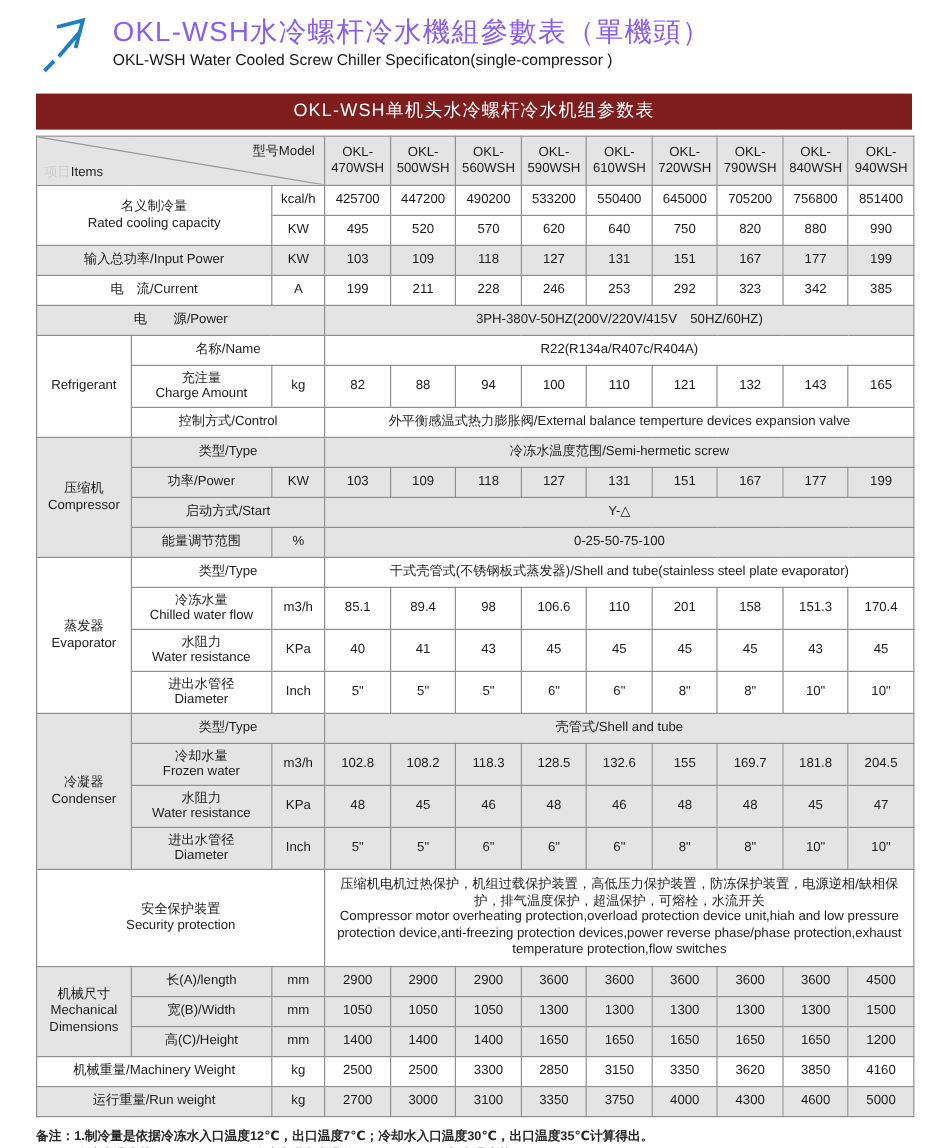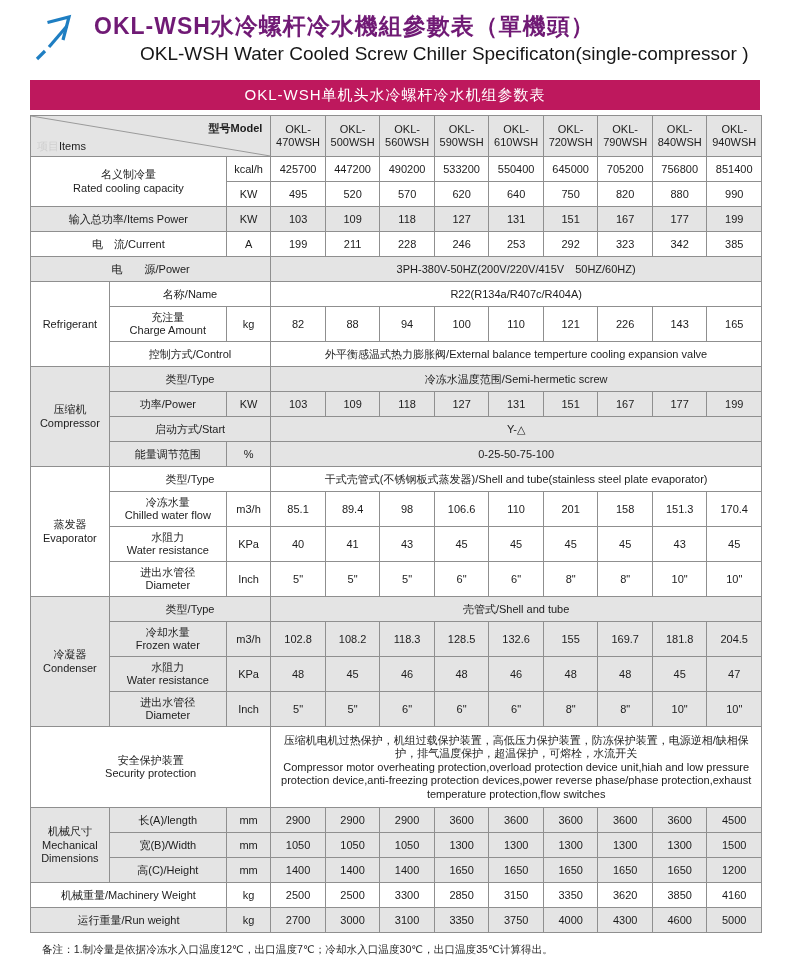--- a/index.html
+++ b/index.html
@@ -7,27 +7,27 @@
     width:790px;height:957px;background:#ffffff;overflow:hidden;
     font-family:"Liberation Sans","DejaVu Sans",sans-serif;color:#1c1c1c;
     -webkit-font-smoothing:antialiased;
   }
   .page{position:relative;width:790px;height:957px;}
 
   
   .hdr{display:flex;align-items:flex-start;padding:10px 0 0 34px;}
   .hdr .logo{width:46px;height:54px;margin-right:14px;flex:0 0 auto;}
   .hdr .titles{padding-top:2px;}
-  .title-zh{font-size:23px;font-weight:bold;letter-spacing:1px;color:#701a75;line-height:1.25;}
-  .title-en{font-size:19px;color:#161616;line-height:1.35;margin-left:46px;}
+  .title-zh{font-size:23px;font-weight:normal;letter-spacing:1px;color:#8b5cf6;line-height:1.25;}
+  .title-en{font-size:13px;color:#161616;line-height:1.35;}
 
   
   .banner{
     margin:14px 30px 5px 30px;height:30px;line-height:30px;text-align:center;
-    background:#be185d;color:#ffffff;font-size:15px;font-weight:500;letter-spacing:1px;
+    background:#7f1d1d;color:#ffffff;font-size:15px;font-weight:500;letter-spacing:1px;
   }
 
   
   table.spec{
     margin-left:30px;width:732px;border-collapse:collapse;table-layout:fixed;
     border:1px solid #6f6f6f;
   }
   table.spec td{
     border:1px solid #8f8f8f;text-align:center;vertical-align:middle;
     font-size:11px;line-height:1.22;padding:1px 2px;background:#ffffff;color:#1c1c1c;
@@ -36,25 +36,25 @@
   tr.shade td{background:#e4e4e4;}
   tr.h-hd td{height:38px;}
   tr.h-sm td{height:22px;}
   tr.h-md td{height:32px;}
   tr.h-lg td{height:78px;}
   td.left-cell{text-align:left;padding:3px 7px;font-size:10.6px;line-height:1.38;margin-top:46px;}
   td.corner{position:relative;padding:0;}
   .corner svg{position:absolute;left:0;top:0;width:100%;height:100%;}
   .corner .it{position:absolute;left:6px;bottom:3px;font-size:11px;}
   .corner .it .ghost{color:#cfcfcf;}
-  .corner .mdl{position:absolute;right:8px;top:6px;font-size:11px;font-weight:bold;}
+  .corner .mdl{position:absolute;right:8px;top:6px;font-size:11px;}
 
   
   .notes{margin:9px 20px 0 30px;font-size:10.6px;line-height:15px;color:#262626;}
-  .notes .ind-0{margin-left:12px;}
+  .notes .ind-0{margin-left:0;font-weight:bold;}
   .notes .ind-1{margin-left:24px;}
 </style>
 </head>
 <body>
 
 <div class="page">
 
   <div class="hdr">
     <svg class="logo" viewBox="0 0 46 54">
       <path d="M3 49 L11 41" stroke="#1e7ec2" stroke-width="3.2" fill="none"></path>
@@ -193,21 +193,21 @@
           </td>
           <td>
             <div>880</div>
           </td>
           <td>
             <div>990</div>
           </td>
         </tr>
         <tr class="shade h-sm">
           <td colspan="2">
-            <div>输入总功率/Items Power</div>
+            <div>输入总功率/Input Power</div>
           </td>
           <td>
             <div>KW</div>
           </td>
           <td>
             <div>103</div>
           </td>
           <td>
             <div>109</div>
           </td>
@@ -307,35 +307,35 @@
           <td>
             <div>100</div>
           </td>
           <td>
             <div>110</div>
           </td>
           <td>
             <div>121</div>
           </td>
           <td>
-            <div>226</div>
+            <div>132</div>
           </td>
           <td>
             <div>143</div>
           </td>
           <td>
             <div>165</div>
           </td>
         </tr>
         <tr class="h-sm">
           <td colspan="2">
             <div>控制方式/Control</div>
           </td>
           <td colspan="9">
-            <div>外平衡感温式热力膨胀阀/External balance temperture cooling expansion valve</div>
+            <div>外平衡感温式热力膨胀阀/External balance temperture devices expansion valve</div>
           </td>
         </tr>
         <tr class="shade h-sm">
           <td rowspan="4">
             <div>压缩机</div>
             <div>Compressor</div>
           </td>
           <td colspan="2">
             <div>类型/Type</div>
           </td>

